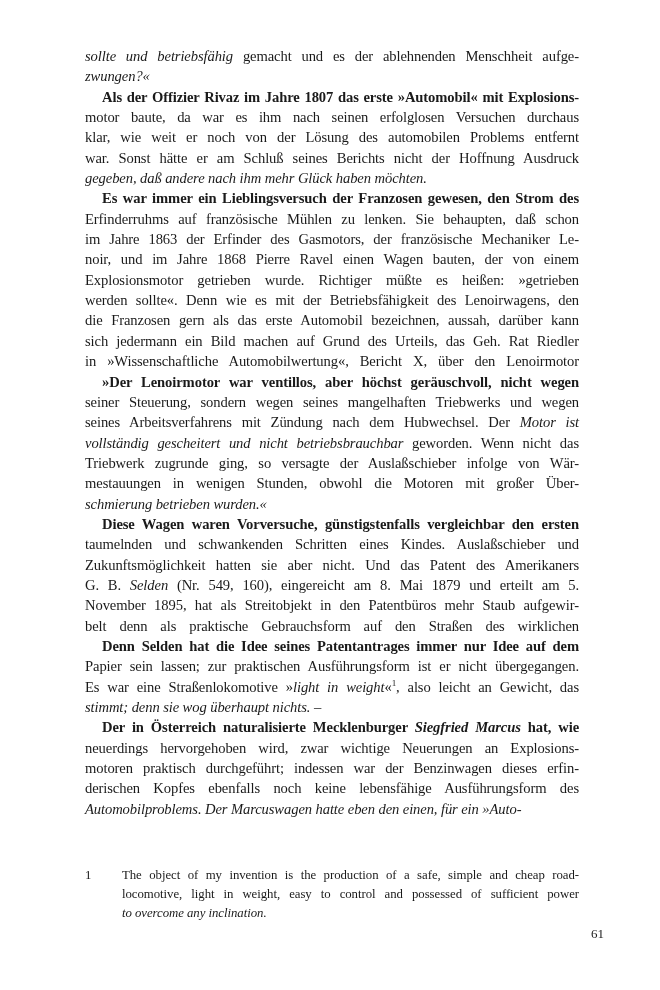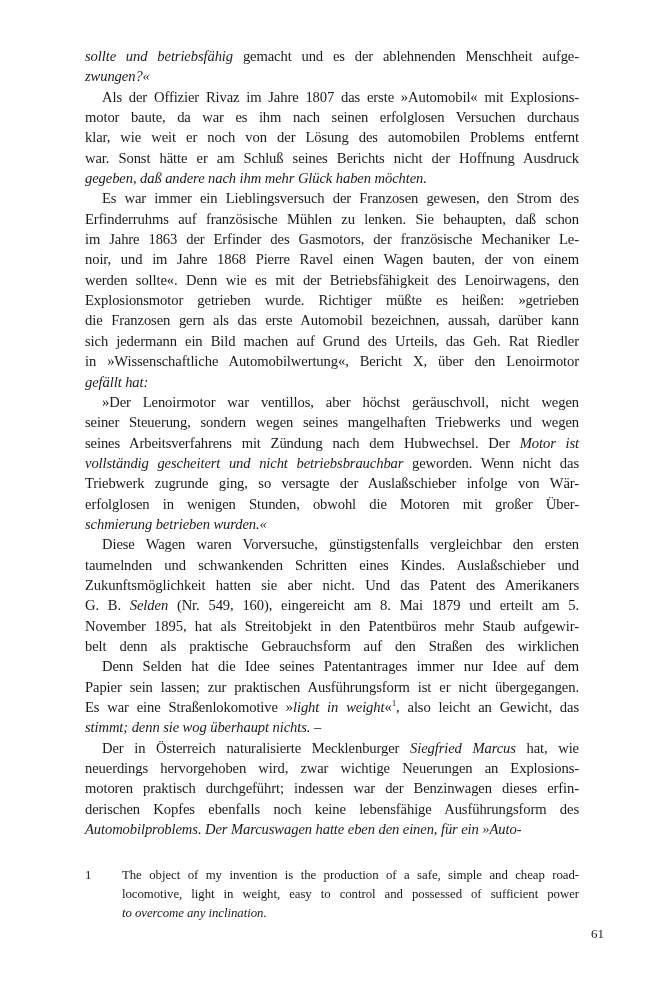--- a/index.html
+++ b/index.html
@@ -30,20 +30,21 @@
     text-align: justify;
     text-align-last: justify;
     white-space: normal;
   }
   .line.last {
     text-align-last: left;
     font-style: italic;
   }
   .para.indent .line:first-child {
     text-indent: 17px;
+    font-weight: bold;
   }
   .italic { font-style: italic; }
   sup {
     font-size: 0.62em;
     vertical-align: super;
     line-height: 0;
   }
   .footnote {
     position: absolute;
     left: 85px;
@@ -84,34 +85,33 @@
         <div class="line"><span>motor baute, da war es ihm nach seinen erfolglosen Versuchen durchaus</span></div>
         <div class="line"><span>klar, wie weit er noch von der Lösung des automobilen Problems entfernt</span></div>
         <div class="line"><span>war. Sonst hätte er am Schluß seines Berichts nicht der Hoffnung Ausdruck</span></div>
         <div class="line last"><span>gegeben, daß andere nach ihm mehr Glück haben möchten.</span></div>
       </div>
       <div class="para indent">
         <div class="line"><span>Es war immer ein Lieblingsversuch der Franzosen gewesen, den Strom des</span></div>
         <div class="line"><span>Erfinderruhms auf französische Mühlen zu lenken. Sie behaupten, daß schon</span></div>
         <div class="line"><span>im Jahre 1863 der Erfinder des Gasmotors, der französische Mechaniker Le-</span></div>
         <div class="line"><span>noir, und im Jahre 1868 Pierre Ravel einen Wagen bauten, der von einem</span></div>
+        <div class="line"><span>Explosionsmotor getrieben wurde. Richtiger müßte es heißen: »getrieben</span></div>
         <div class="line"><span>werden sollte«. Denn wie es mit der Betriebsfähigkeit des Lenoirwagens, den</span></div>
-        <div class="line"><span>Explosionsmotor getrieben wurde. Richtiger müßte es heißen: »getrieben</span></div>
         <div class="line"><span>die Franzosen gern als das erste Automobil bezeichnen, aussah, darüber kann</span></div>
         <div class="line"><span>sich jedermann ein Bild machen auf Grund des Urteils, das Geh. Rat Riedler</span></div>
         <div class="line"><span>in »Wissenschaftliche Automobilwertung«, Bericht X, über den Lenoirmotor</span></div>
-        <div class="line last"><span>gefällt hat:</span></div>
       </div>
       <div class="para indent">
         <div class="line"><span>»Der Lenoirmotor war ventillos, aber höchst geräuschvoll, nicht wegen</span></div>
         <div class="line"><span>seiner Steuerung, sondern wegen seines mangelhaften Triebwerks und wegen</span></div>
         <div class="line"><span>seines Arbeitsverfahrens mit Zündung nach dem Hubwechsel. Der </span><span class="italic">Motor ist</span></div>
         <div class="line"><span class="italic">vollständig gescheitert und nicht betriebsbrauchbar</span><span> geworden. Wenn nicht das</span></div>
         <div class="line"><span>Triebwerk zugrunde ging, so versagte der Auslaßschieber infolge von Wär-</span></div>
-        <div class="line"><span>erfolglosen in wenigen Stunden, obwohl die Motoren mit großer Über-</span></div>
+        <div class="line"><span>mestauungen in wenigen Stunden, obwohl die Motoren mit großer Über-</span></div>
         <div class="line last"><span>schmierung betrieben wurden.«</span></div>
       </div>
       <div class="para indent">
         <div class="line"><span>Diese Wagen waren Vorversuche, günstigstenfalls vergleichbar den ersten</span></div>
         <div class="line"><span>taumelnden und schwankenden Schritten eines Kindes. Auslaßschieber und</span></div>
         <div class="line"><span>Zukunftsmöglichkeit hatten sie aber nicht. Und das Patent des Amerikaners</span></div>
         <div class="line"><span>G. B. </span><span class="italic">Selden</span><span> (Nr. 549, 160), eingereicht am 8. Mai 1879 und erteilt am 5.</span></div>
         <div class="line"><span>November 1895, hat als Streitobjekt in den Patentbüros mehr Staub aufgewir-</span></div>
         <div class="line"><span>belt denn als praktische Gebrauchsform auf den Straßen des wirklichen</span></div>
       </div>

